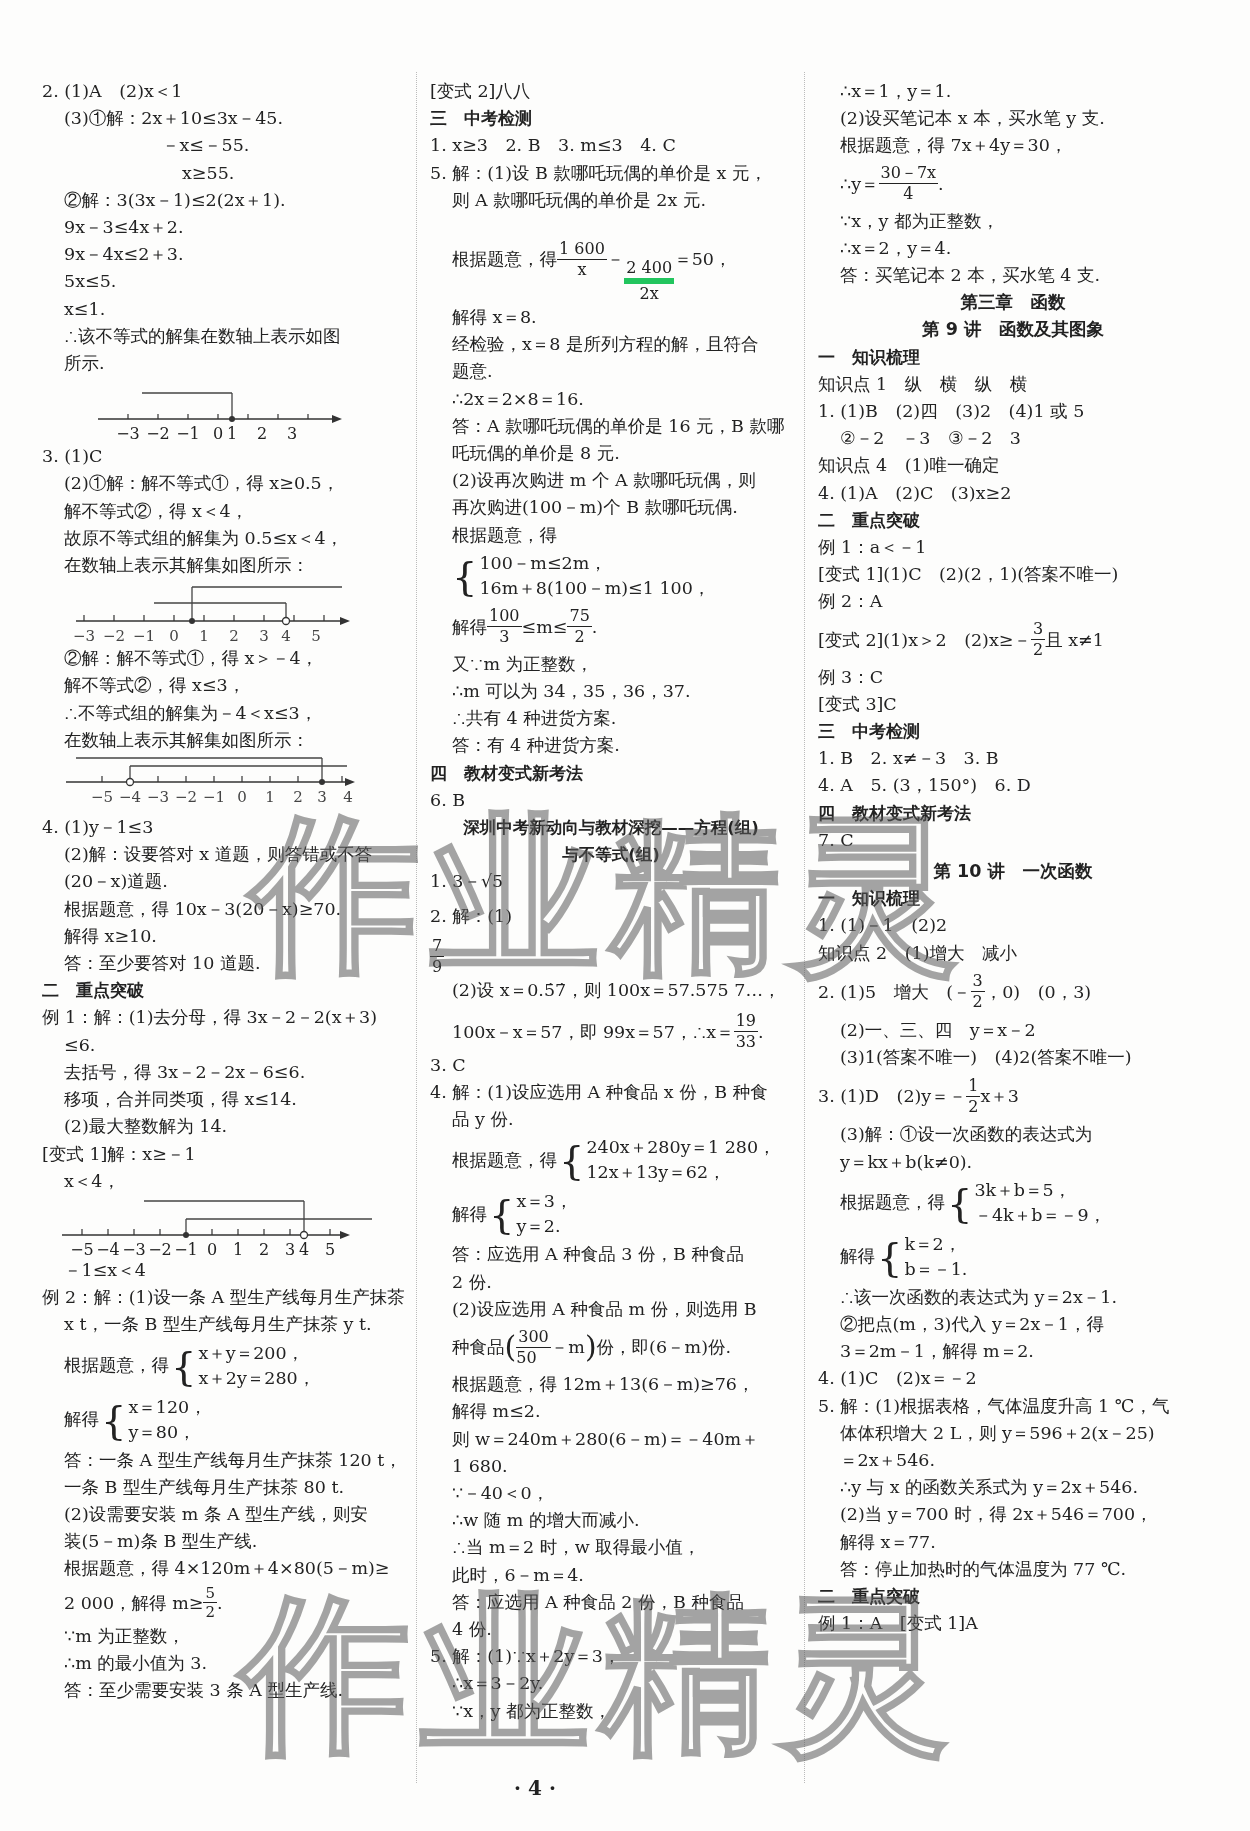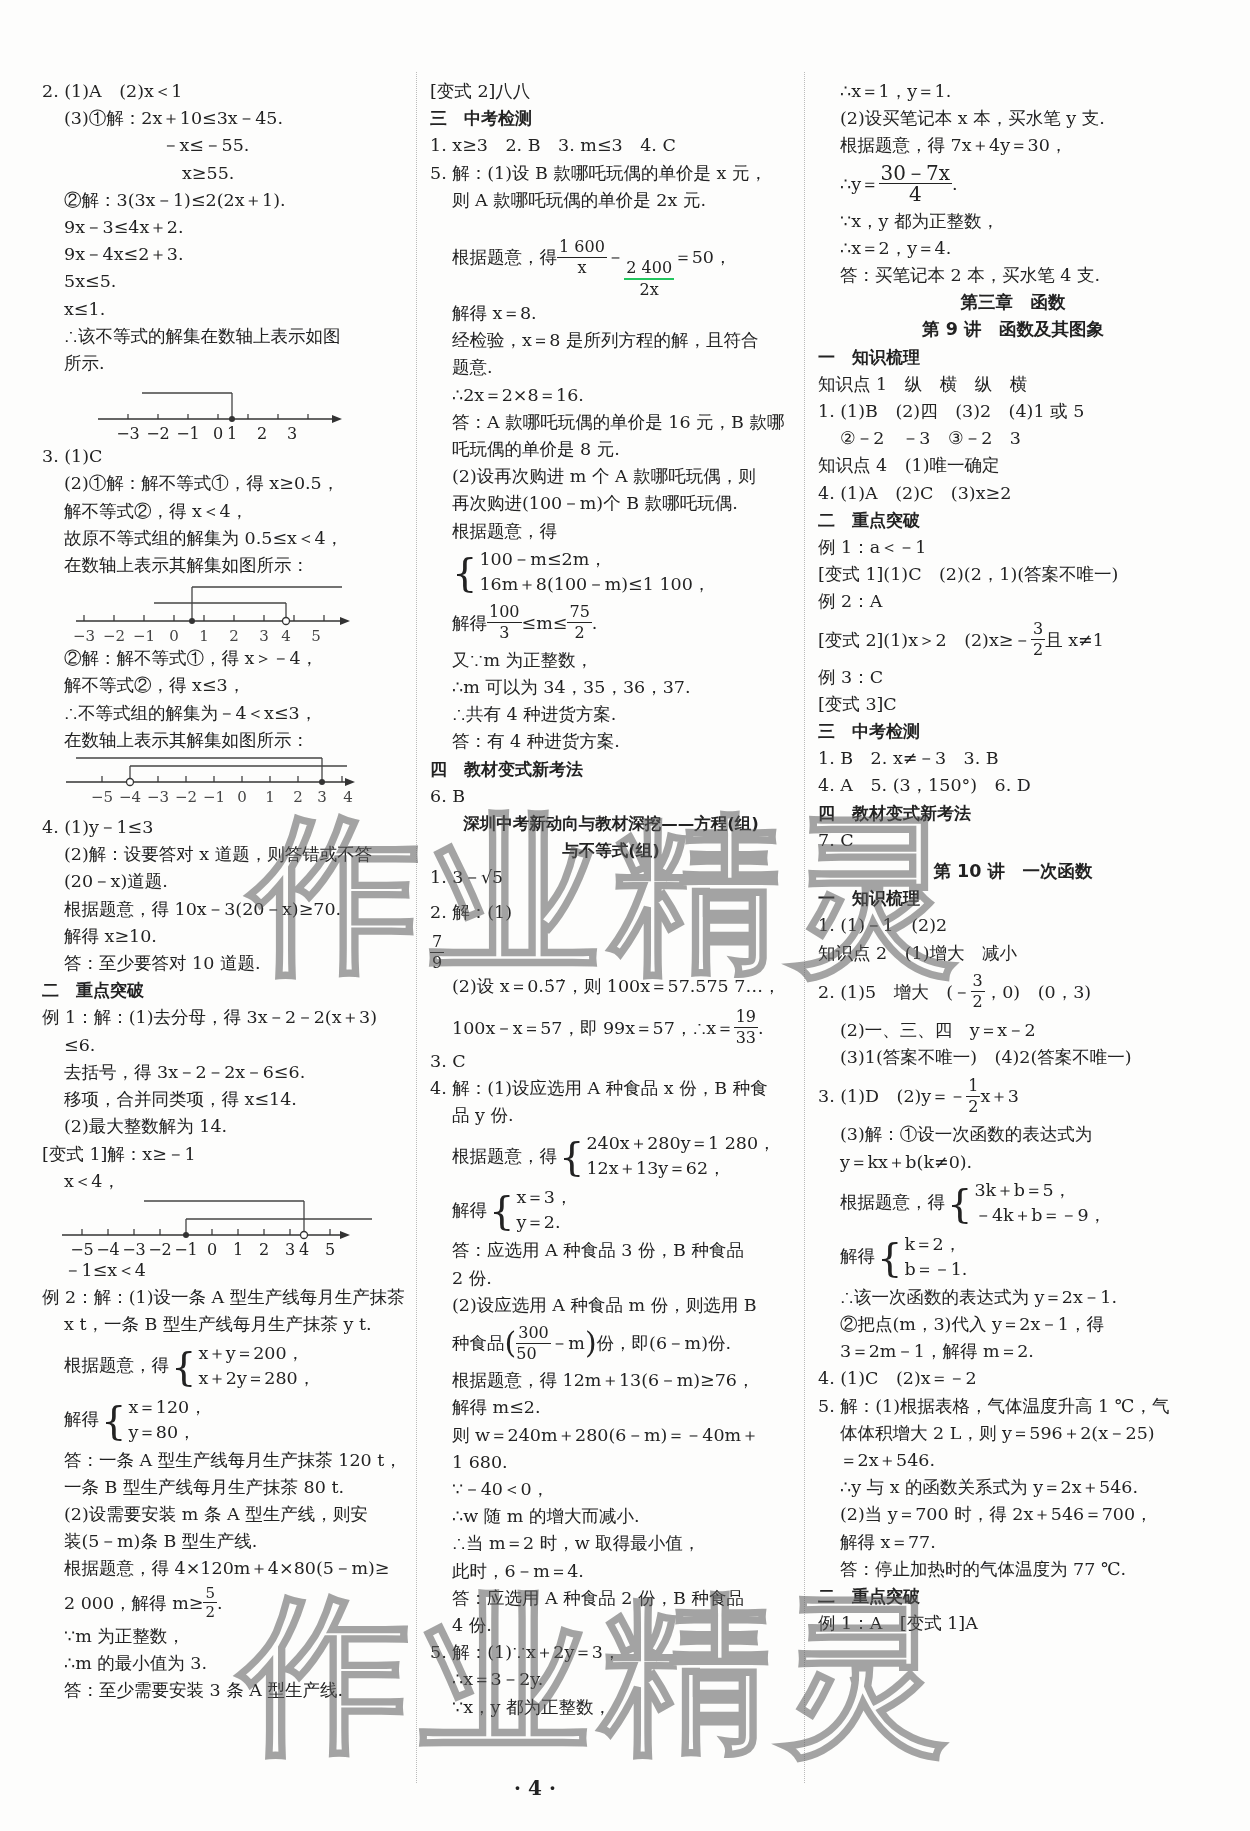--- a/index.html
+++ b/index.html
@@ -250,21 +250,21 @@
     <div class="line">5. 解：(1)设 B 款哪吒玩偶的单价是 x 元，</div>
     <div class="line ind">则 A 款哪吒玩偶的单价是 2x 元.</div>
     <div class="line ind tall" style="display:flex;align-items:center;min-height:48px;">
       <span>根据题意，得</span>
       <span style="display:inline-flex;flex-direction:column;align-items:center;line-height:20px;font-size:16px;">
         <span style="border-bottom:1px solid #222;padding:0 2px;">1 600</span>
         <span>x</span>
       </span>
       <span>－</span>
       <span style="display:inline-flex;flex-direction:column;align-items:center;line-height:20px;font-size:16px;">
-        <span style="border-bottom:2px solid #22c55e;padding:0 2px;margin-top:44px;">2 400</span>
+        <span style="border-bottom:6px solid #22c55e;padding:0 2px;margin-top:44px;">2 400</span>
         <span>2x</span>
       </span>
       <span>＝50，</span>
     </div>
     <div class="line ind">解得 x＝8.</div>
     <div class="line ind">经检验，x＝8 是所列方程的解，且符合</div>
     <div class="line ind">题意.</div>
     <div class="line ind">∴2x＝2×8＝16.</div>
     <div class="line ind">答：A 款哪吒玩偶的单价是 16 元，B 款哪</div>
     <div class="line ind">吒玩偶的单价是 8 元.</div>
@@ -361,21 +361,21 @@
     <div class="line ind">∴x＝3－2y.</div>
     <div class="line ind">∵x，y 都为正整数，</div>
   </div>
 
   <div class="col col3">
     <div class="line ind">∴x＝1，y＝1.</div>
     <div class="line ind">(2)设买笔记本 x 本，买水笔 y 支.</div>
     <div class="line ind">根据题意，得 7x＋4y＝30，</div>
     <div class="line ind tall" style="display:flex;align-items:center;min-height:48px;">
       <span>∴y＝</span>
-      <span style="display:inline-flex;flex-direction:column;align-items:center;line-height:20px;font-size:20px;">
+      <span style="display:inline-flex;flex-direction:column;align-items:center;line-height:20px;font-size:16px;">
         <span style="border-bottom:1px solid #222;padding:0 2px;">30－7x</span>
         <span>4</span>
       </span>.
     </div>
     <div class="line ind">∵x，y 都为正整数，</div>
     <div class="line ind">∴x＝2，y＝4.</div>
     <div class="line ind">答：买笔记本 2 本，买水笔 4 支.</div>
     <div class="line chap">第三章　函数</div>
     <div class="line chap">第 9 讲　函数及其图象</div>
     <div class="line sec">一　知识梳理</div>

